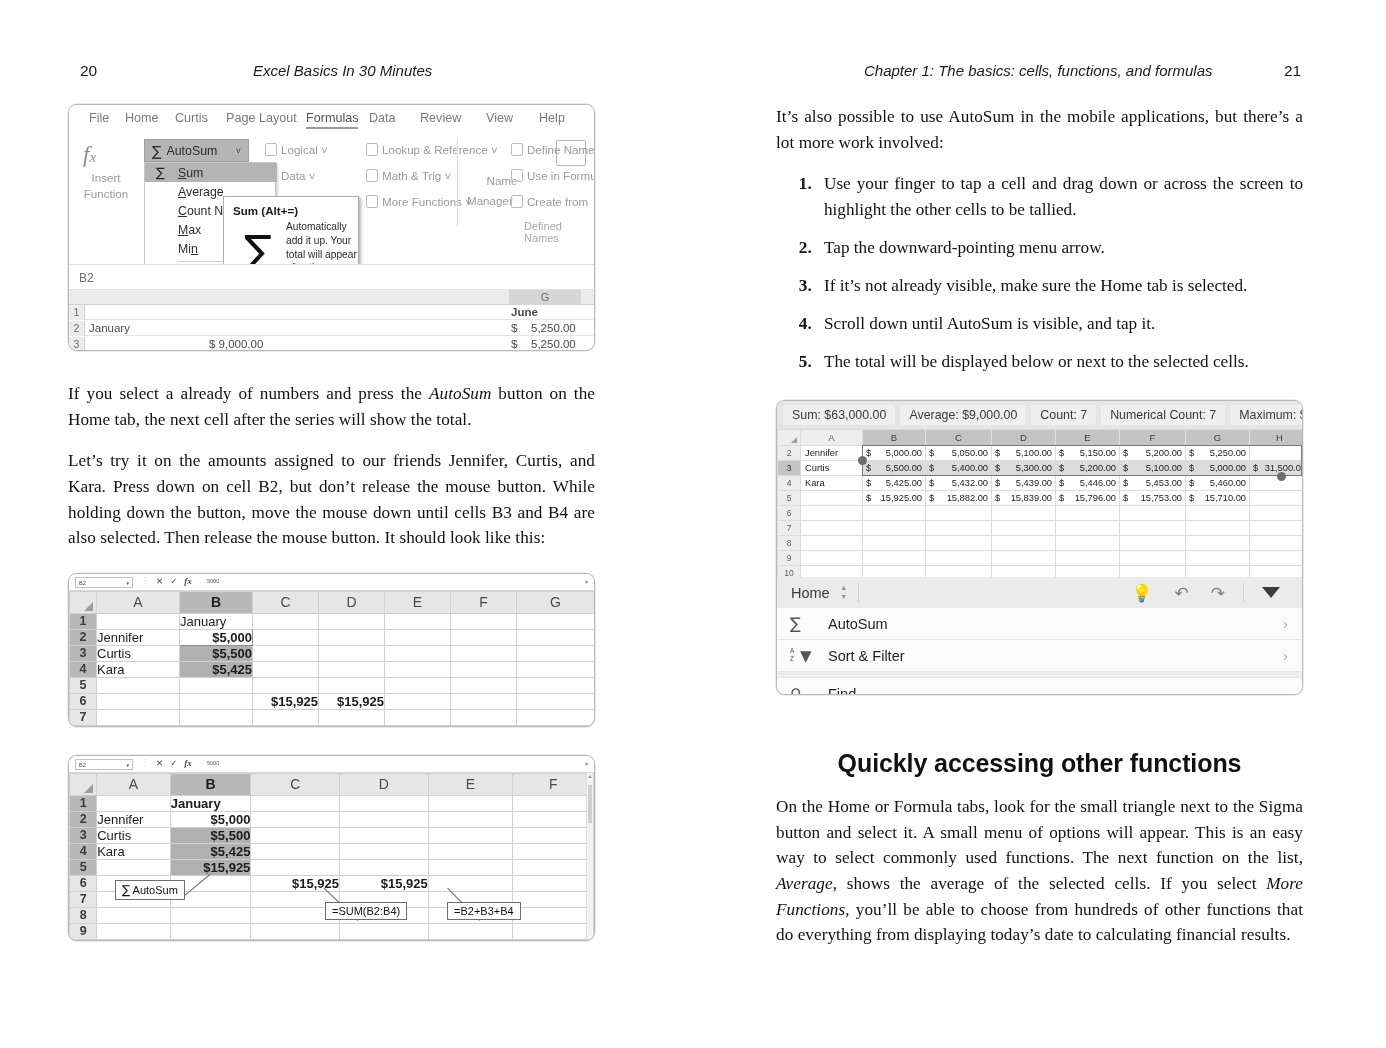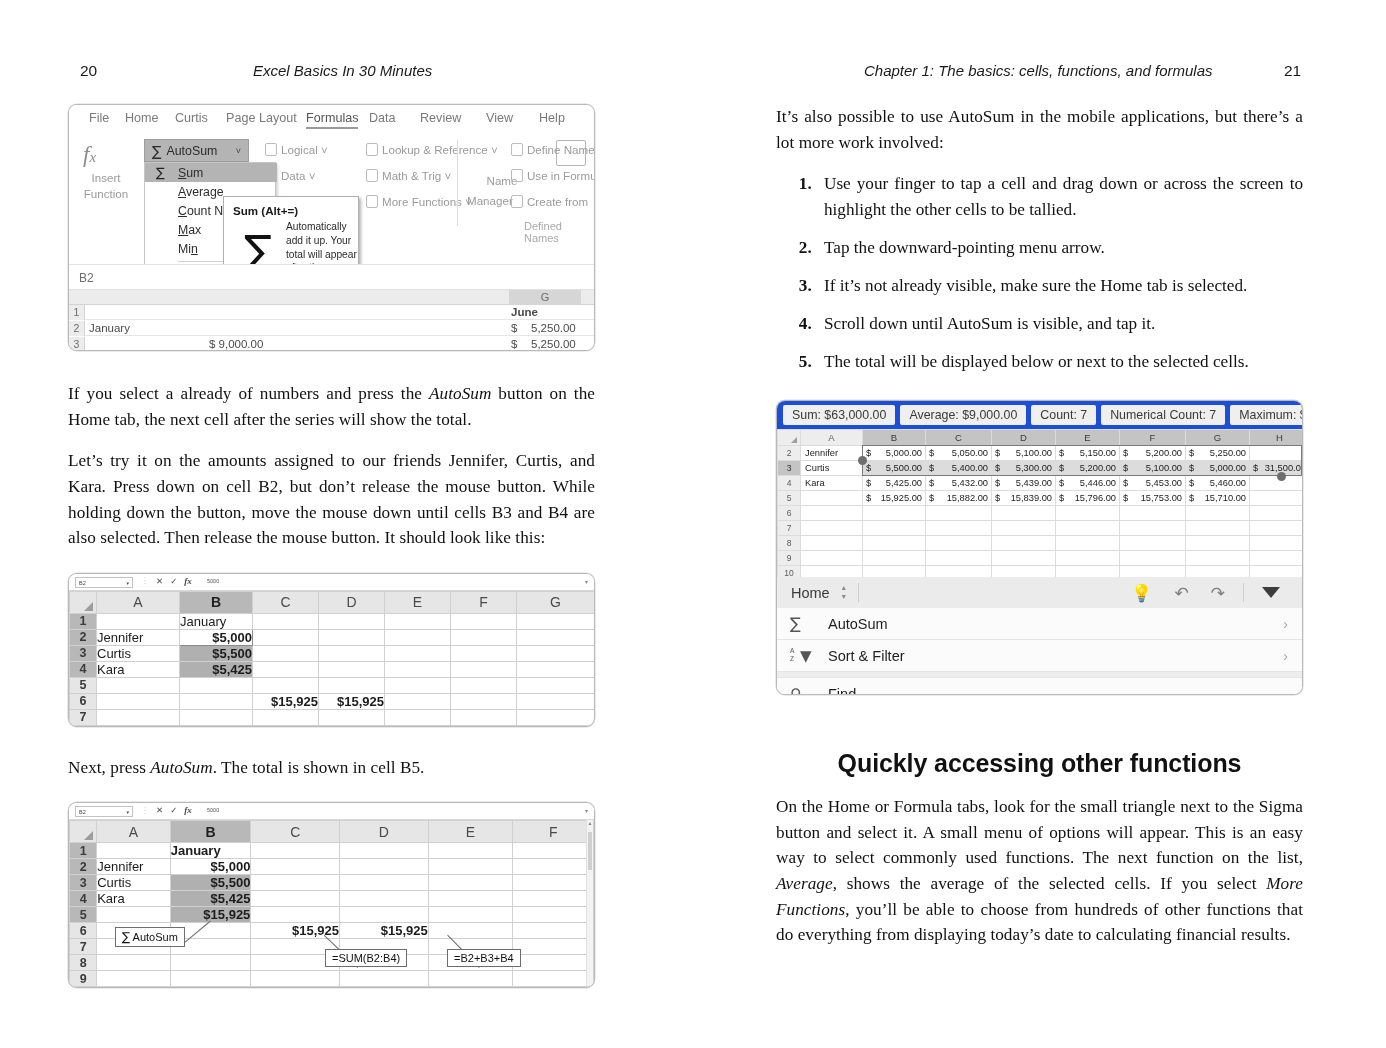--- a/index.html
+++ b/index.html
@@ -211,21 +211,21 @@
   }
   .callout .sg { font-family:"DejaVu Sans", sans-serif; font-size:12px; }
   svg.leader { position:absolute; left:0; top:0; width:100%; height:100%; pointer-events:none; }
 
   .xl-scrollbar { position:absolute; right:1px; top:17px; bottom:1px; width:7px; background:#f3f3f3; border-left:1px solid #e0e0e0; }
   .xl-scrollbar .thumb { position:absolute; left:1px; right:1px; top:12px; height:38px; background:#d0d0d0; }
   .xl-scrollbar .ar { position:absolute; left:0; right:0; text-align:center; font-size:5px; color:#888; }
 
   
   #fig-mobile { width:527px; height:295px; }
-  .mb-summary { position:absolute; left:0; top:0; width:100%; height:28px; background:#1d4ed8; display:flex; align-items:center; padding:0 6px; gap:5px; }
+  .mb-summary { position:absolute; left:0; top:0; width:100%; height:28px; background:#e5e5e5; display:flex; align-items:center; padding:0 6px; gap:5px; }
   .mb-chip {
     background:#efefef; border-radius:2px; height:20px; display:flex; align-items:center;
     padding:0 9px; font-family:"Liberation Sans", sans-serif; font-size:12.4px; color:#3a3a3a;
     white-space:nowrap;
   }
   .mb-chip.cut { border-radius:2px 0 0 2px; }
   .mb-grid { position:absolute; left:0; top:28px; width:100%; height:148px; overflow:hidden; }
   table.mbgrid { border-collapse:collapse; table-layout:fixed; width:100%; font-family:"Liberation Sans", sans-serif; }
   table.mbgrid td, table.mbgrid th { border:1px solid #dcdcdc; padding:0; }
   .mb-corner { width:23px; background:#ededed; position:relative; height:16px; }
@@ -507,21 +507,20 @@
           <td class="xl-cell"></td>
               <td class="xl-cell"></td>
           <td class="xl-cell"></td>
               <td class="xl-cell"></td>
               <td class="xl-cell"></td>
         </tr>
       </tbody>
         </table>
     </div>
 
-    <p class="body"><span>Next, press </span><span class="it">AutoSum</span><span>. The total is shown in cell B5.</span></p>
 
     <div class="shot xl" id="fig-sheet2" style="margin-top:22px;">
       <div class="xl-fbar">
         <div class="xl-namebox"><span>B2</span><span class="cvs">▾</span></div>
         <div class="xl-fb-icons">
           <span class="sep">⋮</span>
           <span>✕</span>
           <span>✓</span>
           <span class="fxi">fx</span>
         </div>

